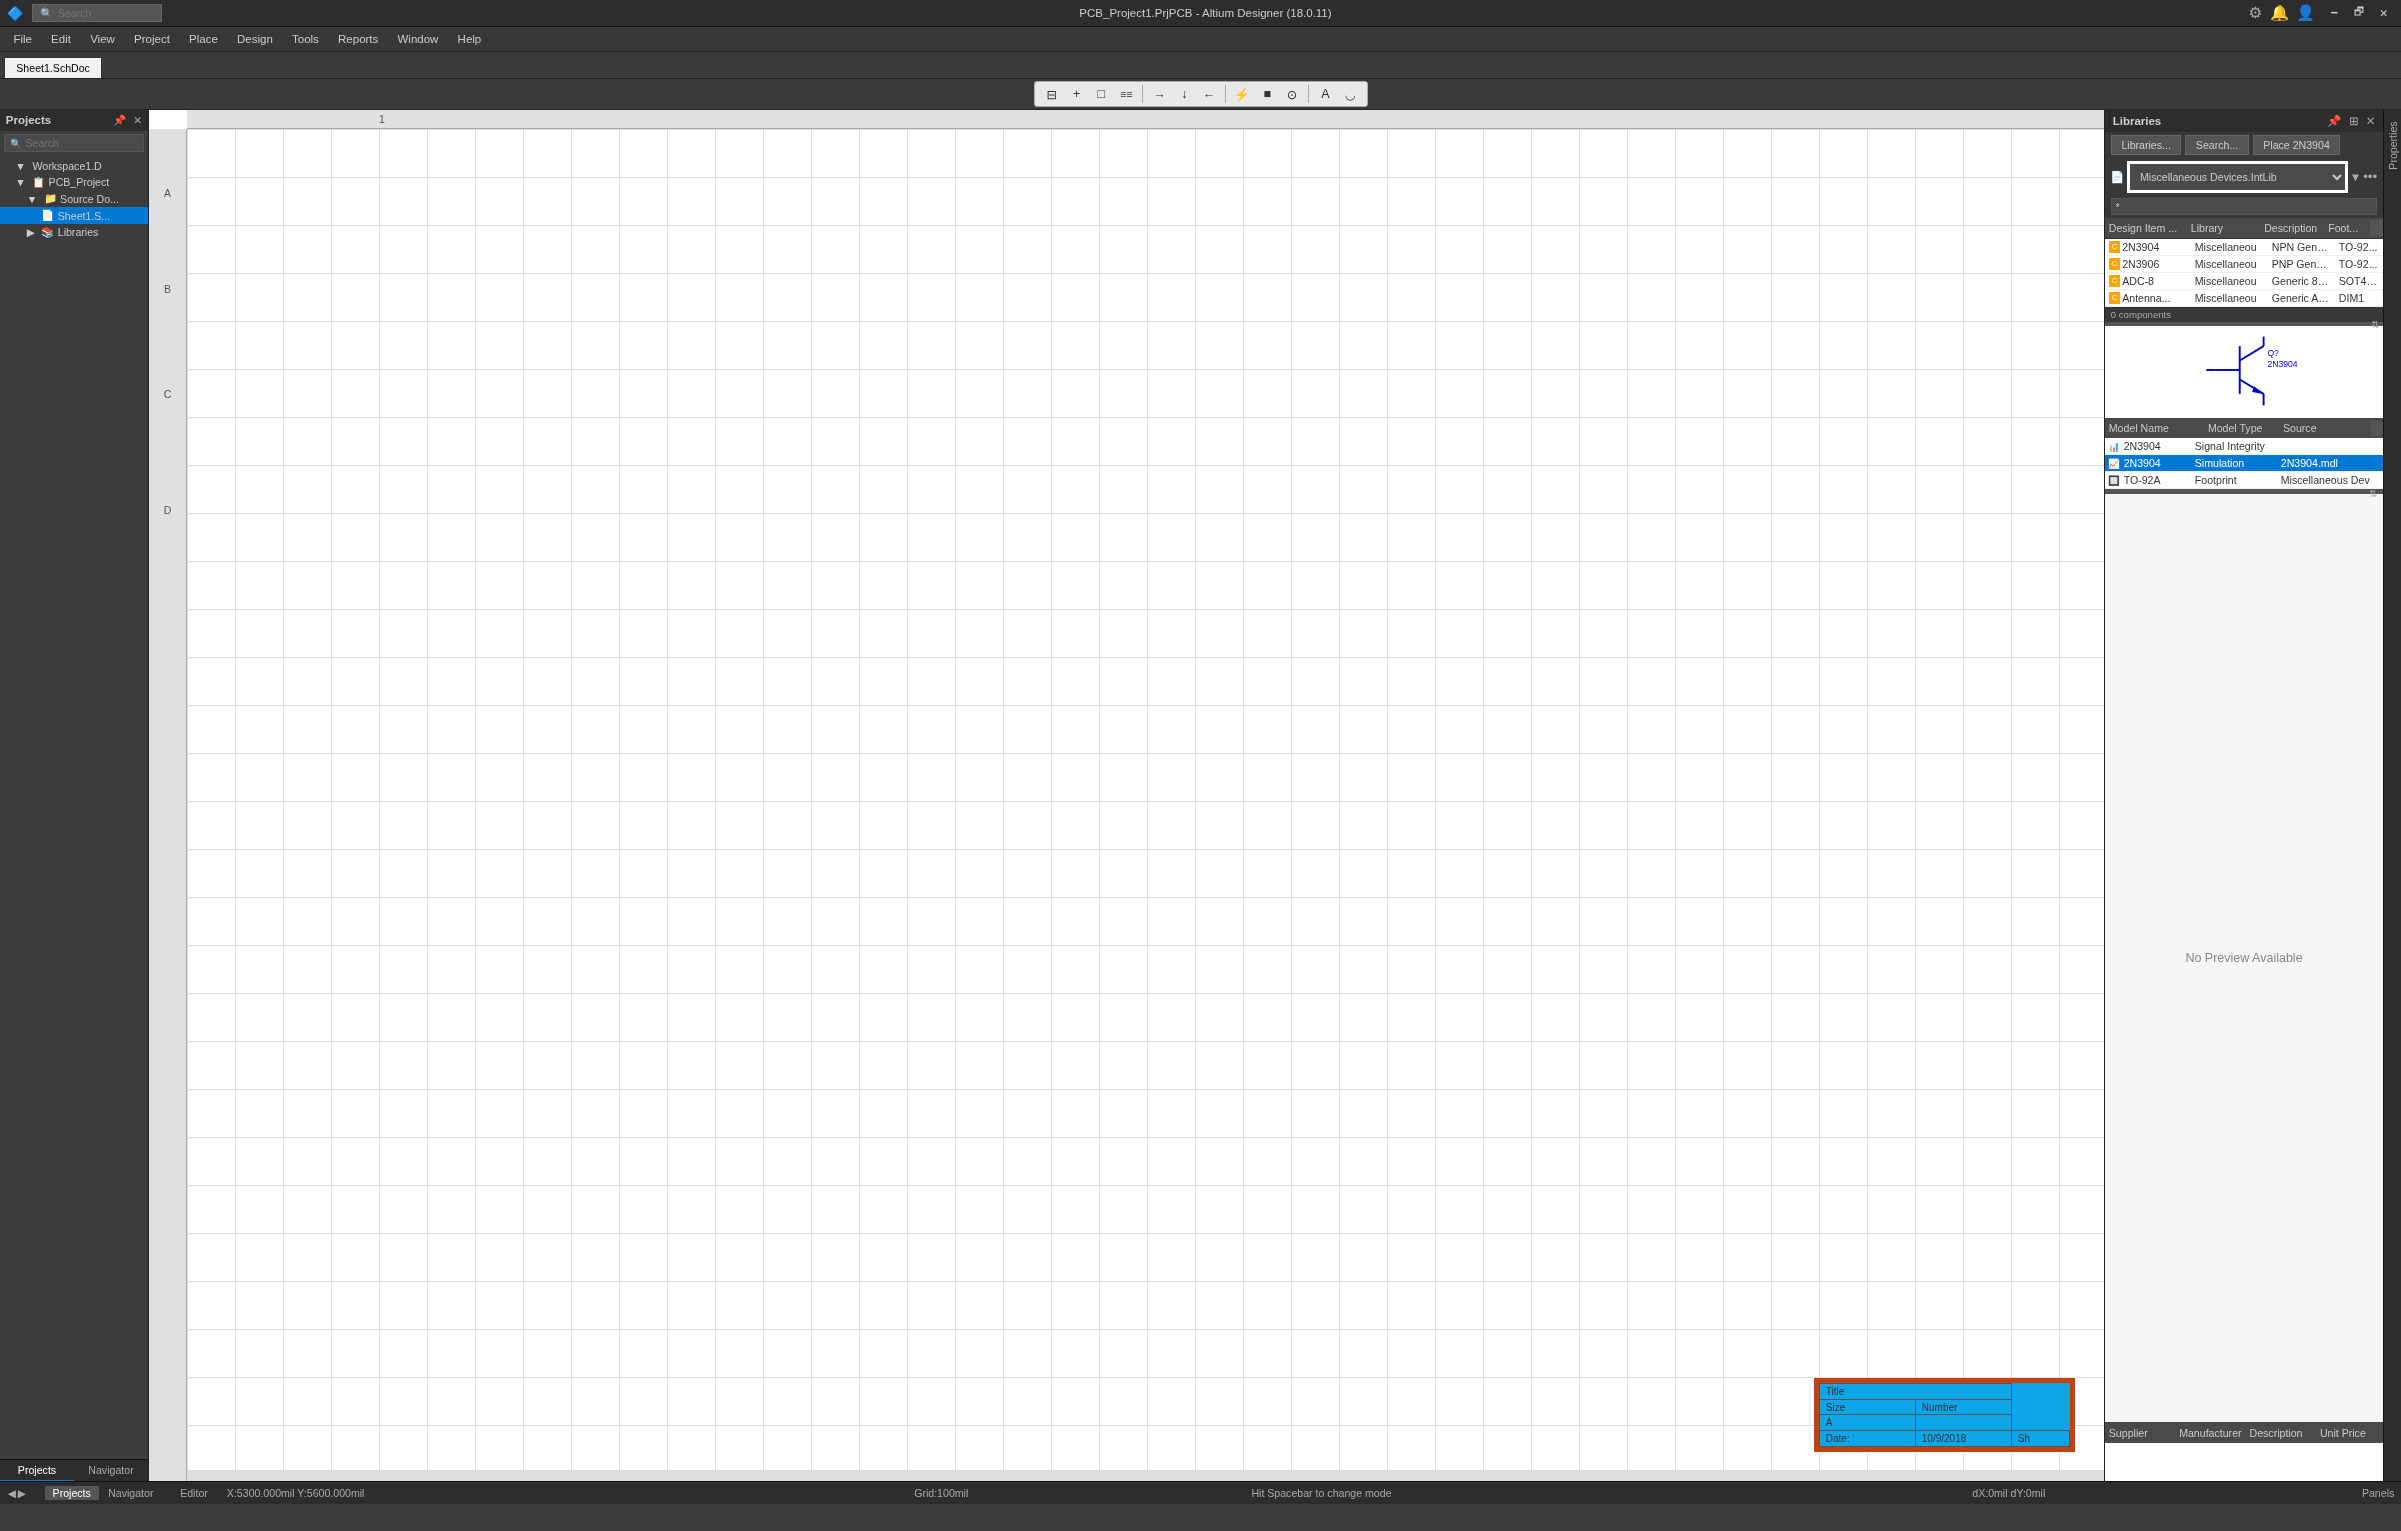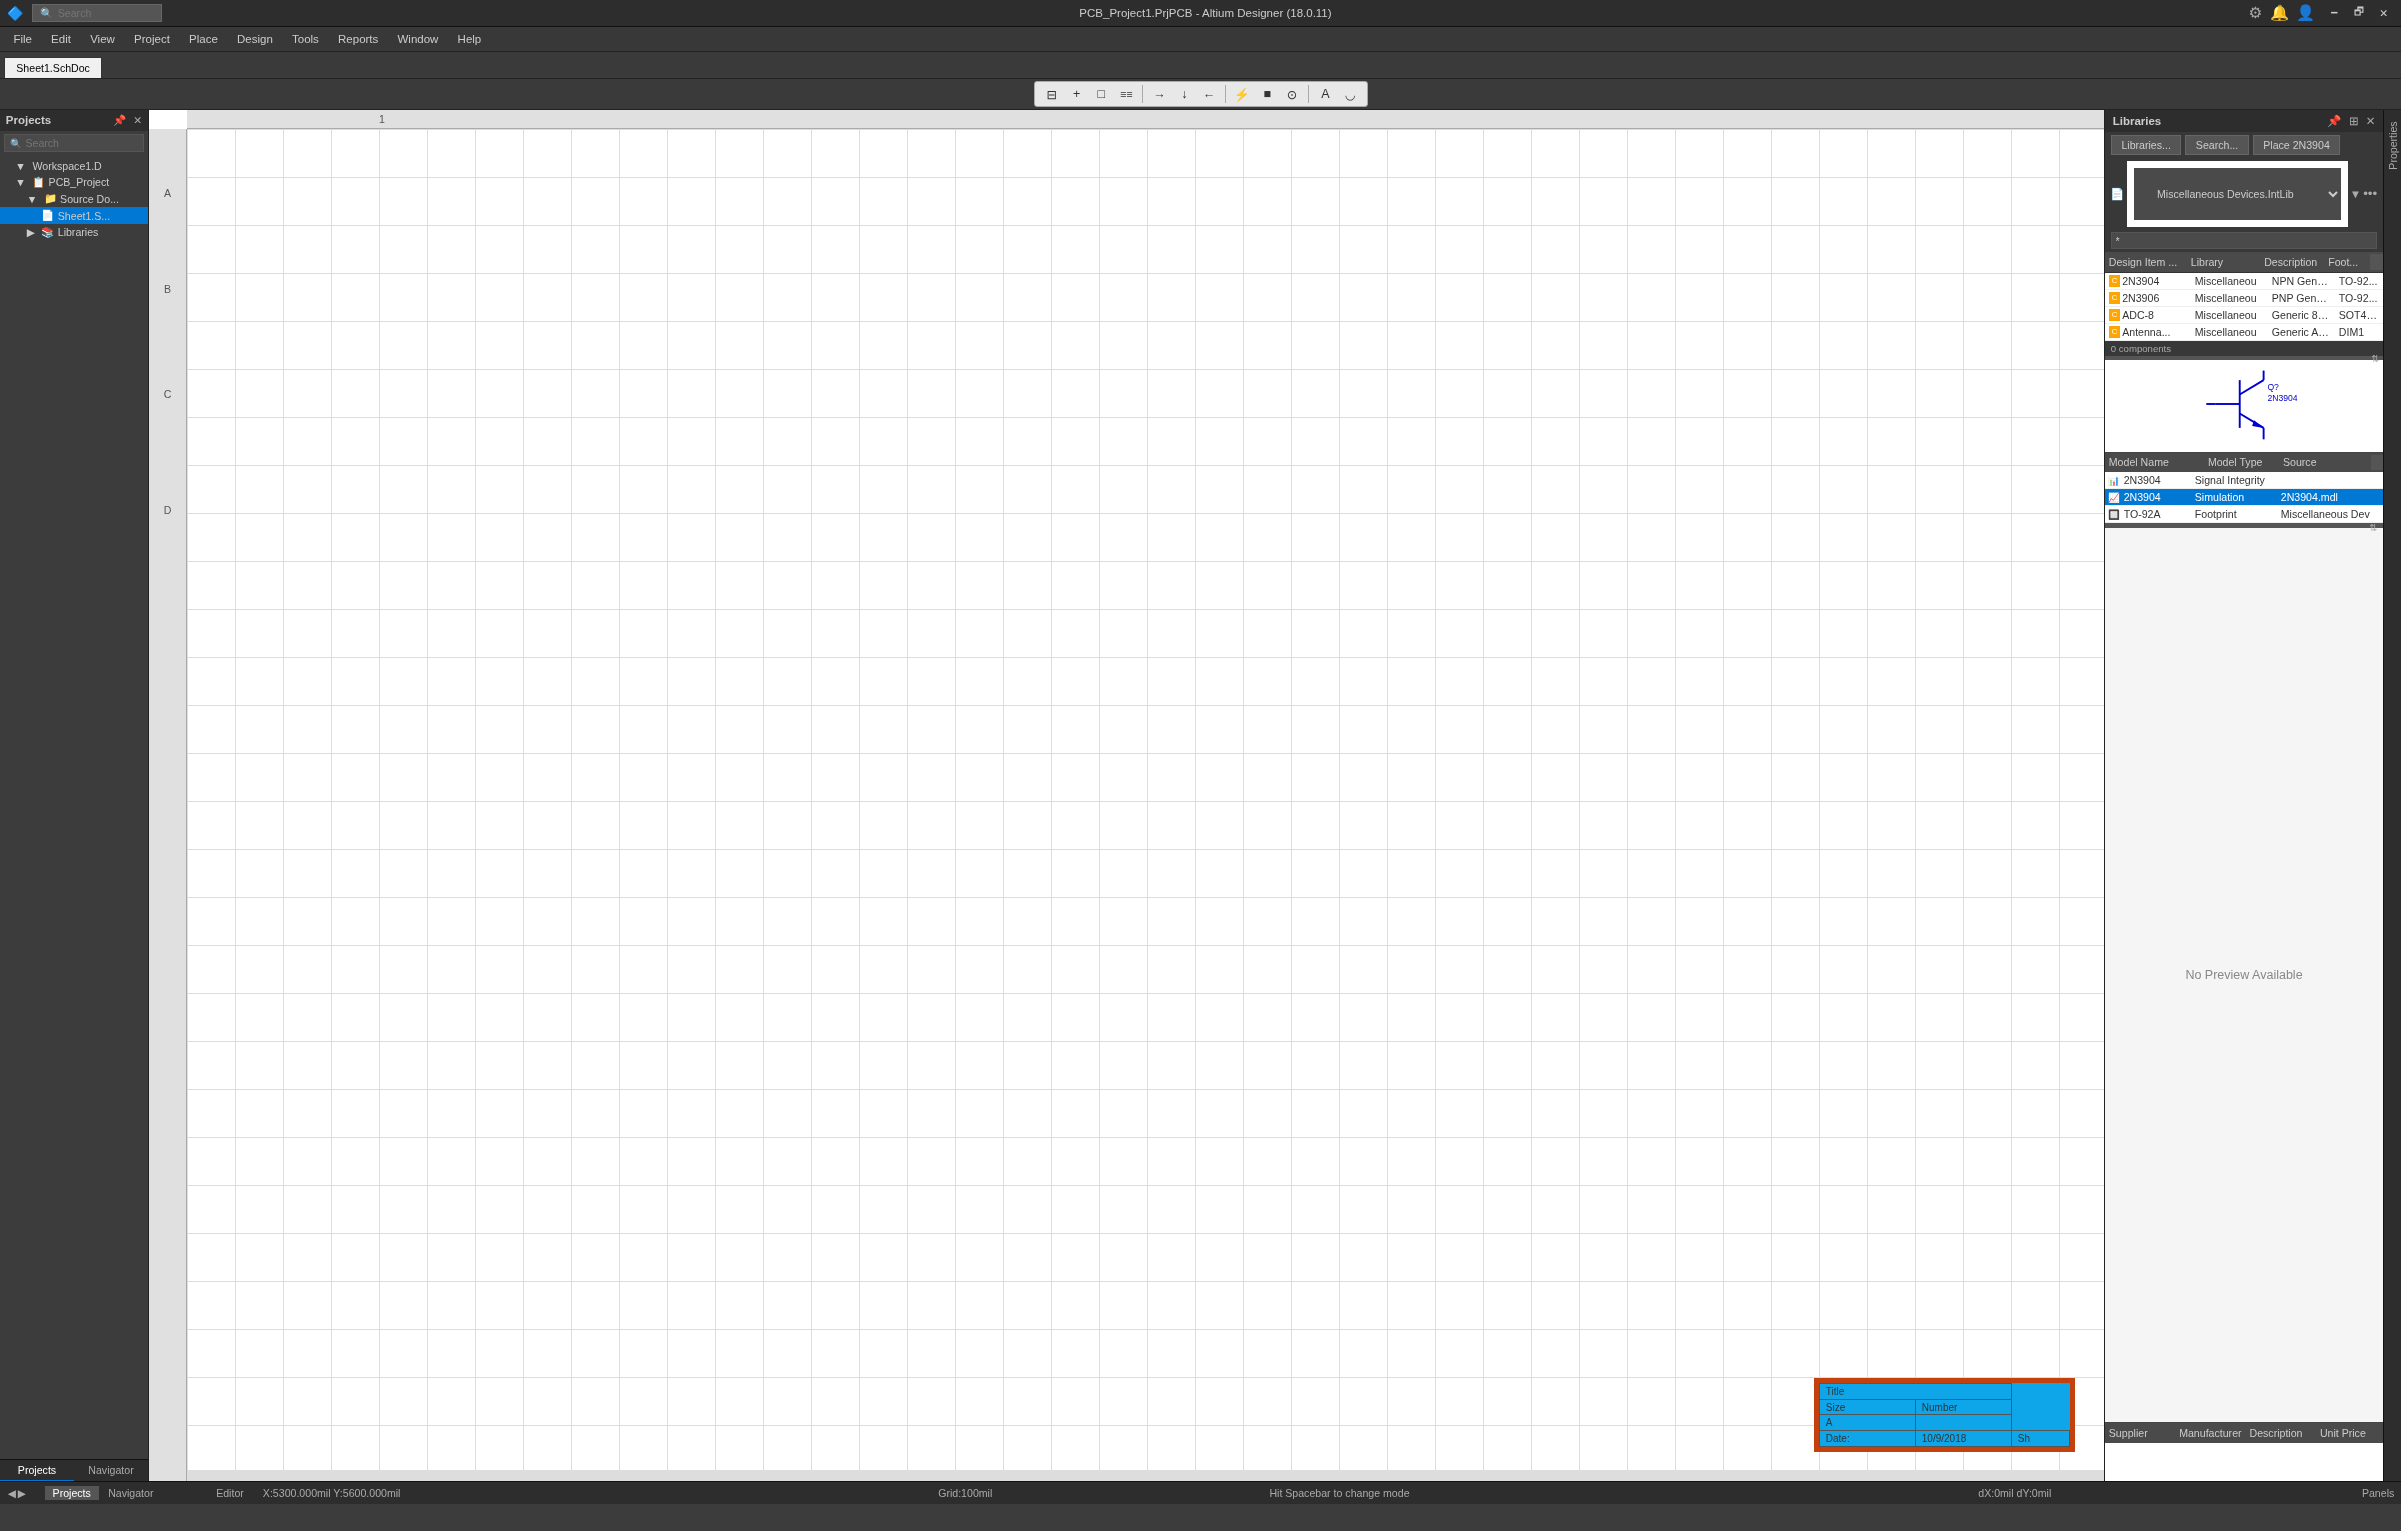--- a/index.html
+++ b/index.html
@@ -132,21 +132,21 @@
     #supplier-header { display: flex; background: #4a4a4a; padding: 1.9px 0; }
     .supplier-col { font-size: 10.6px; color: #ccc; padding: 1.9px 3.8px; }
     #supplier-body { background: #fff; min-height: 29px; }
 
     
     #properties-panel { width: 19px; background: #2d2d2d; border-left: 1px solid #111; display: flex; flex-direction: column; align-items: center; padding-top: 3.8px; }
     #properties-panel .prop-label { writing-mode: vertical-rl; transform: rotate(180deg); font-size: 10.6px; color: #aaa; cursor: pointer; padding: 7.7px 0; }
 
     
     #statusbar { background: #2d2d2d; height: 23px; display: flex; align-items: center; padding: 0 7.7px; border-top: 1px solid #111; gap: 19px; font-size: 10.6px; color: #aaa; }
-    #statusbar .status-left { display: flex; gap: 3.8px; margin-left: 36px; }
+    #statusbar .status-left { display: flex; gap: 3.8px; }
     #statusbar .status-arrows { display: flex; gap: 1.9px; align-items: center; }
     #statusbar .status-tabs { display: flex; gap: 1.9px; }
     .stab { padding: 1px 7.7px; cursor: pointer; font-size: 10.6px; }
     .stab.active { background: #555; color: #fff; }
     #statusbar .status-main { flex: 1; }
     #statusbar .status-hint { flex: 1; text-align: center; }
     #statusbar .status-coord { flex: 1; text-align: center; }
     #statusbar .status-panels { margin-left: auto; }
   </style>
 </head>
@@ -317,21 +317,21 @@
       </div>
 
       <div id="lib-actions">
         <button class="lib-btn">Libraries...</button>
         <button class="lib-btn">Search...</button>
         <button class="lib-btn">Place 2N3904</button>
       </div>
 
       <div id="lib-selector">
         <span style="font-size:11.5px;color:#aaa;">📄</span>
-        <select style="flex:1;background:#4a4a4a;border:7px solid #ffffff;color:#ccc;font-size:10.6px;padding:19px;">
+        <select style="flex:1;background:#4a4a4a;border:3px solid #ffffff;color:#ccc;font-size:10.6px;padding:6px;">
           <option>Miscellaneous Devices.IntLib</option>
         </select>
         <span style="color:#aaa;cursor:pointer;">▼</span>
         <span style="color:#aaa;cursor:pointer;font-size:13.4px;">•••</span>
       </div>
 
       <div id="lib-filter">
         <input type="text" style="width: 100%; background: rgb(74, 74, 74); border: 1px solid rgb(85, 85, 85); color: rgb(204, 204, 204); font-size: 10.6px; padding: 1.9px 3.8px;" value="*">
       </div>
 

